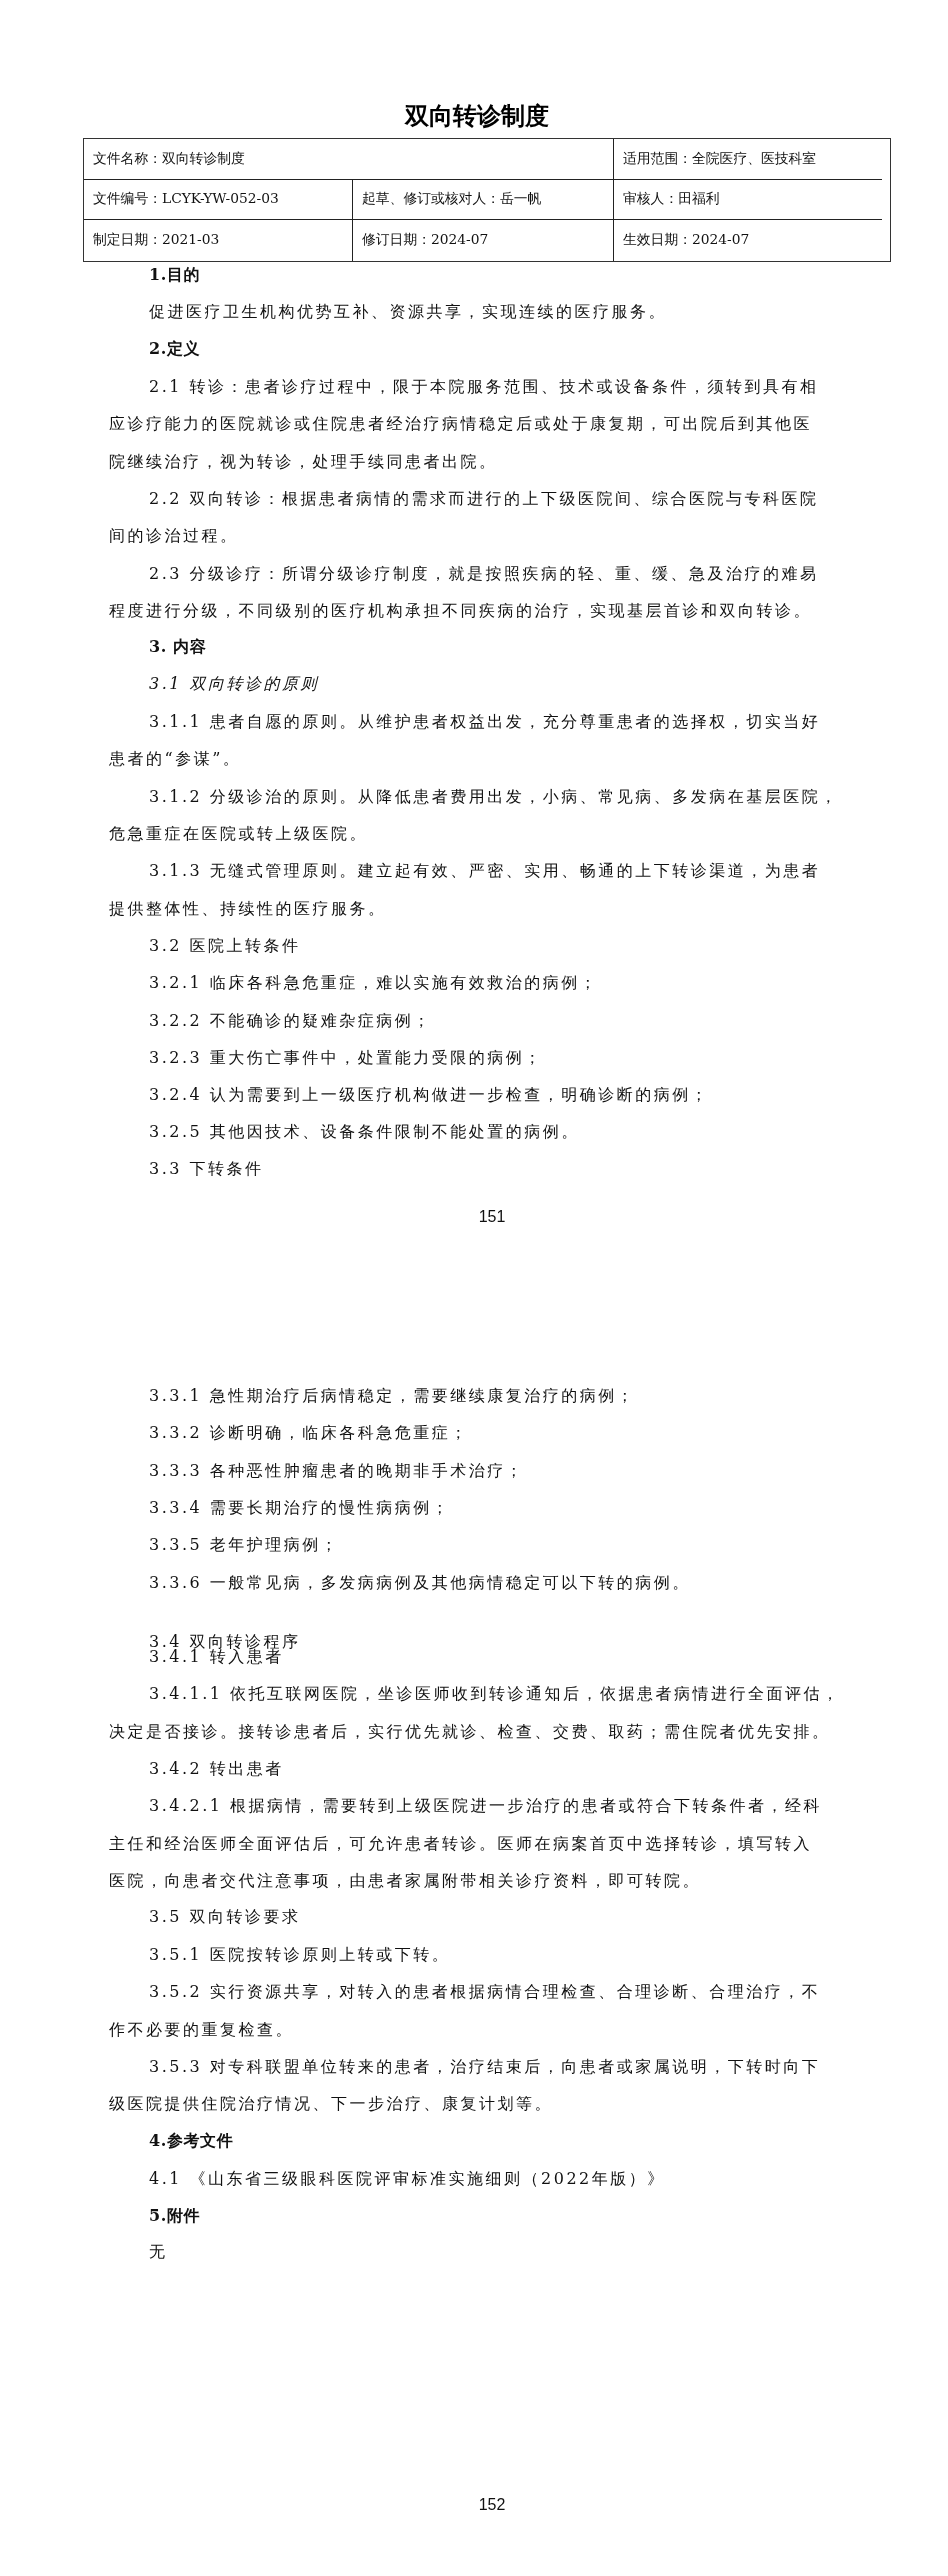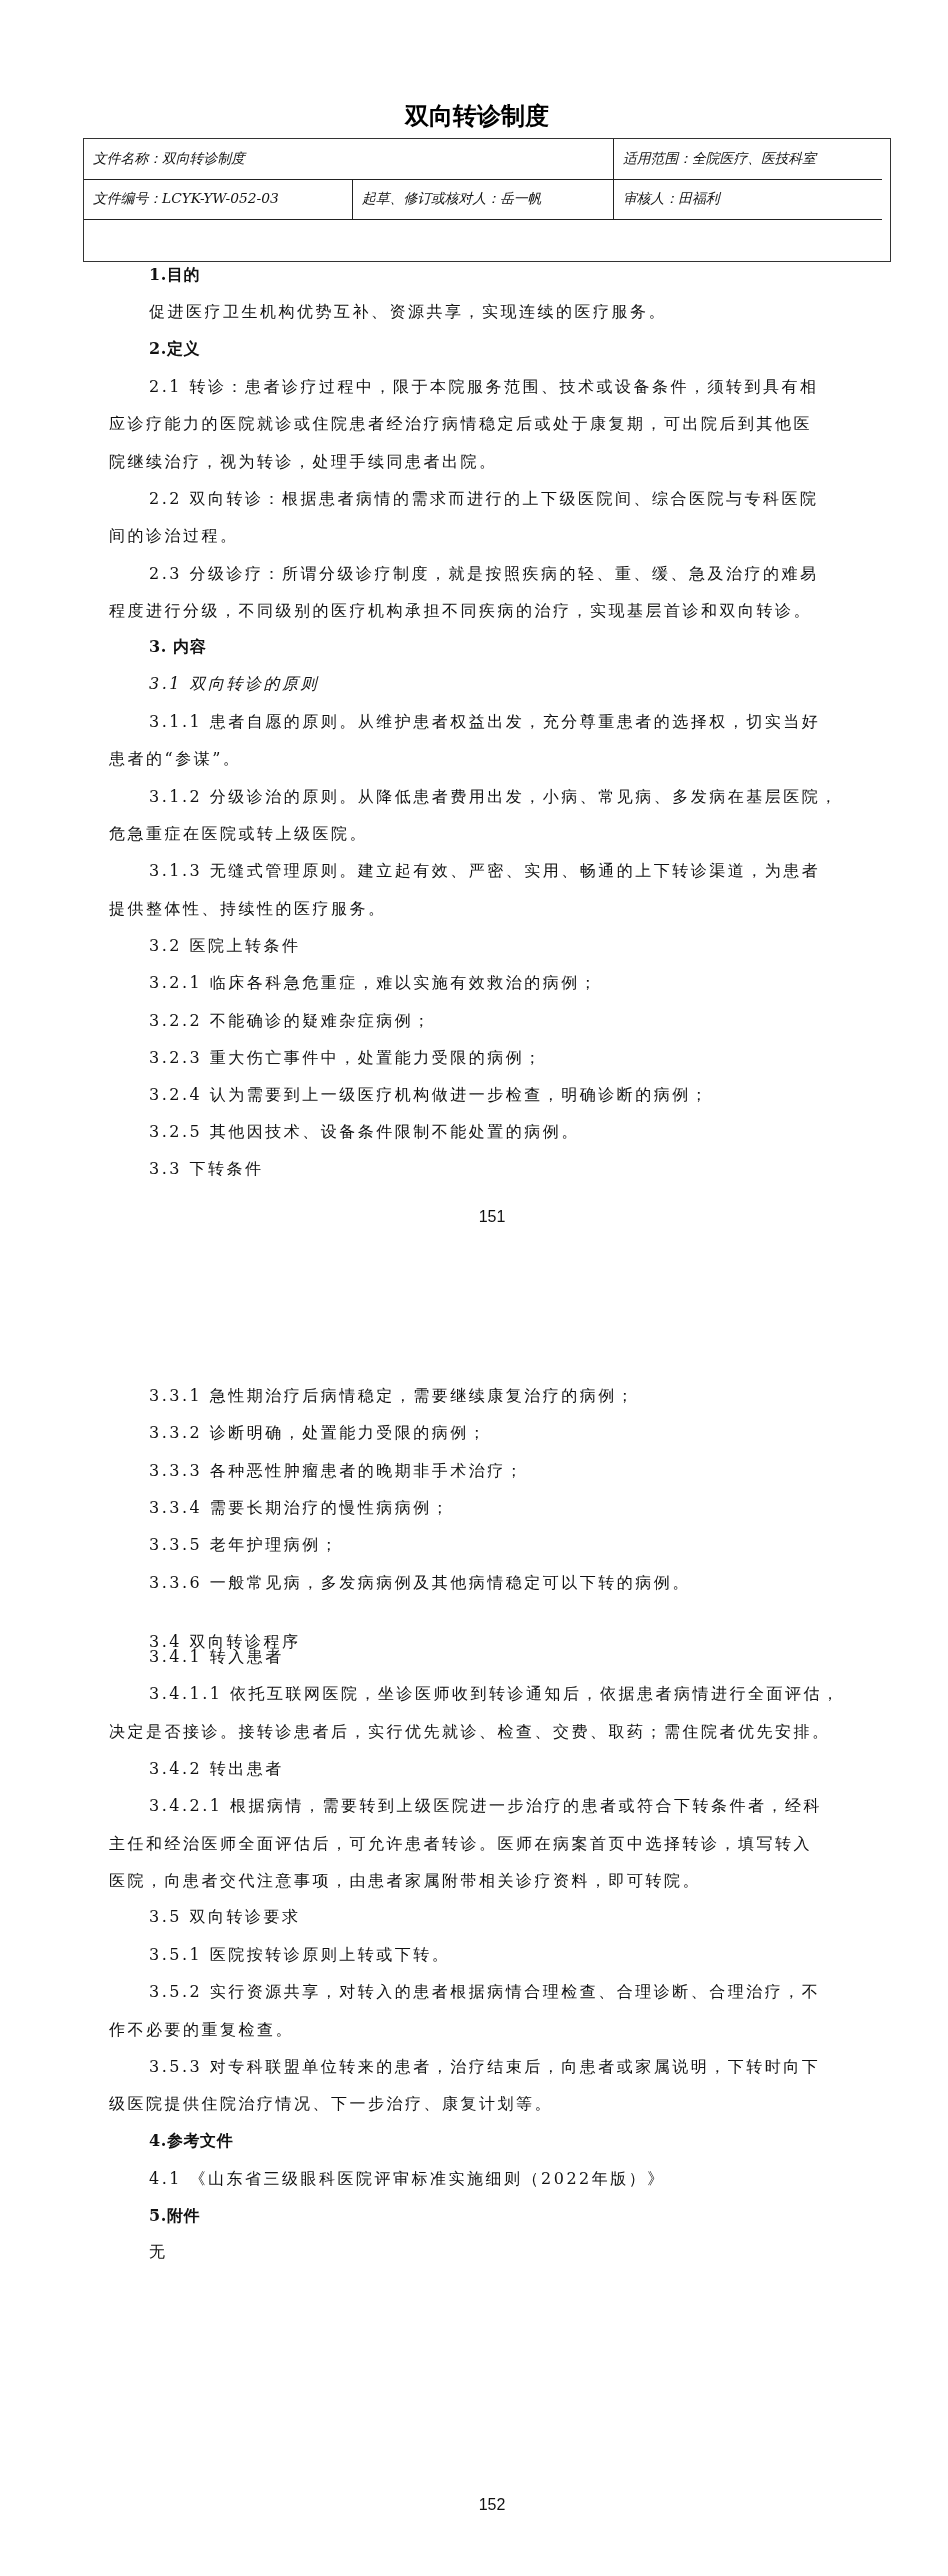--- a/index.html
+++ b/index.html
@@ -3,21 +3,21 @@
 <meta charset="utf-8">
 <style>
   html, body { margin: 0; padding: 0; background: #ffffff; }
   body { width: 948px; height: 2576px; position: relative; overflow: hidden;
          font-family: "DejaVu Serif", "Liberation Serif", serif; color: #111; }
   .title { position: absolute; left: 0; width: 954px; top: 100px; text-align: center;
            font-family: "DejaVu Sans", "Liberation Sans", sans-serif; font-weight: bold;
            font-size: 24px; line-height: 32px; color: #000; }
   .meta-table { position: absolute; left: 83px; top: 138px; width: 808px; height: 124px;
                 border: 1.2px solid #333; box-sizing: border-box; }
-  .meta-row { position: absolute; left: 0; right: 8px; height: 41px; border-bottom: 1.2px solid #222; box-sizing: border-box; font-style: italic; }
+  .meta-row { position: absolute; left: 0; right: 8px; height: 41px; border-bottom: 1.2px solid #222; box-sizing: border-box; }
   .meta-row.last { border-bottom: none; }
   .meta-cell { position: absolute; top: 0; height: 100%; box-sizing: border-box;
                font-size: 13.8px; line-height: 39px; white-space: nowrap; padding-left: 9px; color: #111; }
   .meta-cell.div { border-left: 0.9px solid #222; }
   .line { position: absolute; font-size: 16px; line-height: 20.3px; white-space: nowrap;
           letter-spacing: 2.5px; color: #111; }
   .line.h { font-weight: bold; letter-spacing: 0.6px; }
   .page-num { position: absolute; width: 60px; left: 462px; text-align: center;
               font-family: "Liberation Sans", "DejaVu Sans", sans-serif; font-size: 16px; color: #111; }
 </style>
@@ -28,20 +28,25 @@
 
 <div class="meta-table">
   <div class="meta-row" style="top:0;">
     <div class="meta-cell" style="left:0;width:529px;">文件名称：双向转诊制度</div>
     <div class="meta-cell div" style="left:529px;width:279px;">适用范围：全院医疗、医技科室</div>
   </div>
   <div class="meta-row" style="top:40px;">
     <div class="meta-cell" style="left:0;width:268px;">文件编号：LCYK-YW-052-03</div>
     <div class="meta-cell div" style="left:268px;width:260px;">起草、修订或核对人：岳一帆</div>
     <div class="meta-cell div" style="left:529px;width:279px;">审核人：田福利</div>
+  </div>
+  <div class="meta-row last" style="top:81px;">
+    <div class="meta-cell" style="left:0;width:268px;">制定日期：2021-03</div>
+    <div class="meta-cell div" style="left:268px;width:260px;">修订日期：2024-07</div>
+    <div class="meta-cell div" style="left:529px;width:279px;">生效日期：2024-07</div>
   </div>
 </div>
 
 <div class="line h" style="left:149px;top:265px;">1.目的</div>
 <div class="line" style="left:149px;top:302px;">促进医疗卫生机构优势互补、资源共享，实现连续的医疗服务。</div>
 <div class="line h" style="left:149px;top:339px;">2.定义</div>
 <div class="line" style="left:149px;top:377px;">2.1 转诊：患者诊疗过程中，限于本院服务范围、技术或设备条件，须转到具有相</div>
 <div class="line" style="left:109px;top:414px;">应诊疗能力的医院就诊或住院患者经治疗病情稳定后或处于康复期，可出院后到其他医</div>
 <div class="line" style="left:109px;top:452px;">院继续治疗，视为转诊，处理手续同患者出院。</div>
 <div class="line" style="left:149px;top:489px;">2.2 双向转诊：根据患者病情的需求而进行的上下级医院间、综合医院与专科医院</div>
@@ -59,21 +64,21 @@
 <div class="line" style="left:149px;top:936px;">3.2 医院上转条件</div>
 <div class="line" style="left:149px;top:973px;">3.2.1 临床各科急危重症，难以实施有效救治的病例；</div>
 <div class="line" style="left:149px;top:1011px;">3.2.2 不能确诊的疑难杂症病例；</div>
 <div class="line" style="left:149px;top:1048px;">3.2.3 重大伤亡事件中，处置能力受限的病例；</div>
 <div class="line" style="left:149px;top:1085px;">3.2.4 认为需要到上一级医疗机构做进一步检查，明确诊断的病例；</div>
 <div class="line" style="left:149px;top:1122px;">3.2.5 其他因技术、设备条件限制不能处置的病例。</div>
 <div class="line" style="left:149px;top:1159px;">3.3 下转条件</div>
 <div class="page-num" style="top:1208px;">151</div>
 
 <div class="line" style="left:149px;top:1386px;">3.3.1 急性期治疗后病情稳定，需要继续康复治疗的病例；</div>
-<div class="line" style="left:149px;top:1423px;">3.3.2 诊断明确，处置能力受限的病例；</div>
+<div class="line" style="left:149px;top:1423px;">3.3.2 诊断明确，临床各科急危重症；</div>
 <div class="line" style="left:149px;top:1461px;">3.3.3 各种恶性肿瘤患者的晚期非手术治疗；</div>
 <div class="line" style="left:149px;top:1498px;">3.3.4 需要长期治疗的慢性病病例；</div>
 <div class="line" style="left:149px;top:1535px;">3.3.5 老年护理病例；</div>
 <div class="line" style="left:149px;top:1573px;">3.3.6 一般常见病，多发病病例及其他病情稳定可以下转的病例。</div>
 <div class="line" style="left:149px;top:1610px;margin-top:22px;">3.4 双向转诊程序</div>
 <div class="line" style="left:149px;top:1647px;">3.4.1 转入患者</div>
 <div class="line" style="left:149px;top:1684px;">3.4.1.1 依托互联网医院，坐诊医师收到转诊通知后，依据患者病情进行全面评估，</div>
 <div class="line" style="left:109px;top:1722px;">决定是否接诊。接转诊患者后，实行优先就诊、检查、交费、取药；需住院者优先安排。</div>
 <div class="line" style="left:149px;top:1759px;">3.4.2 转出患者</div>
 <div class="line" style="left:149px;top:1796px;">3.4.2.1 根据病情，需要转到上级医院进一步治疗的患者或符合下转条件者，经科</div>

